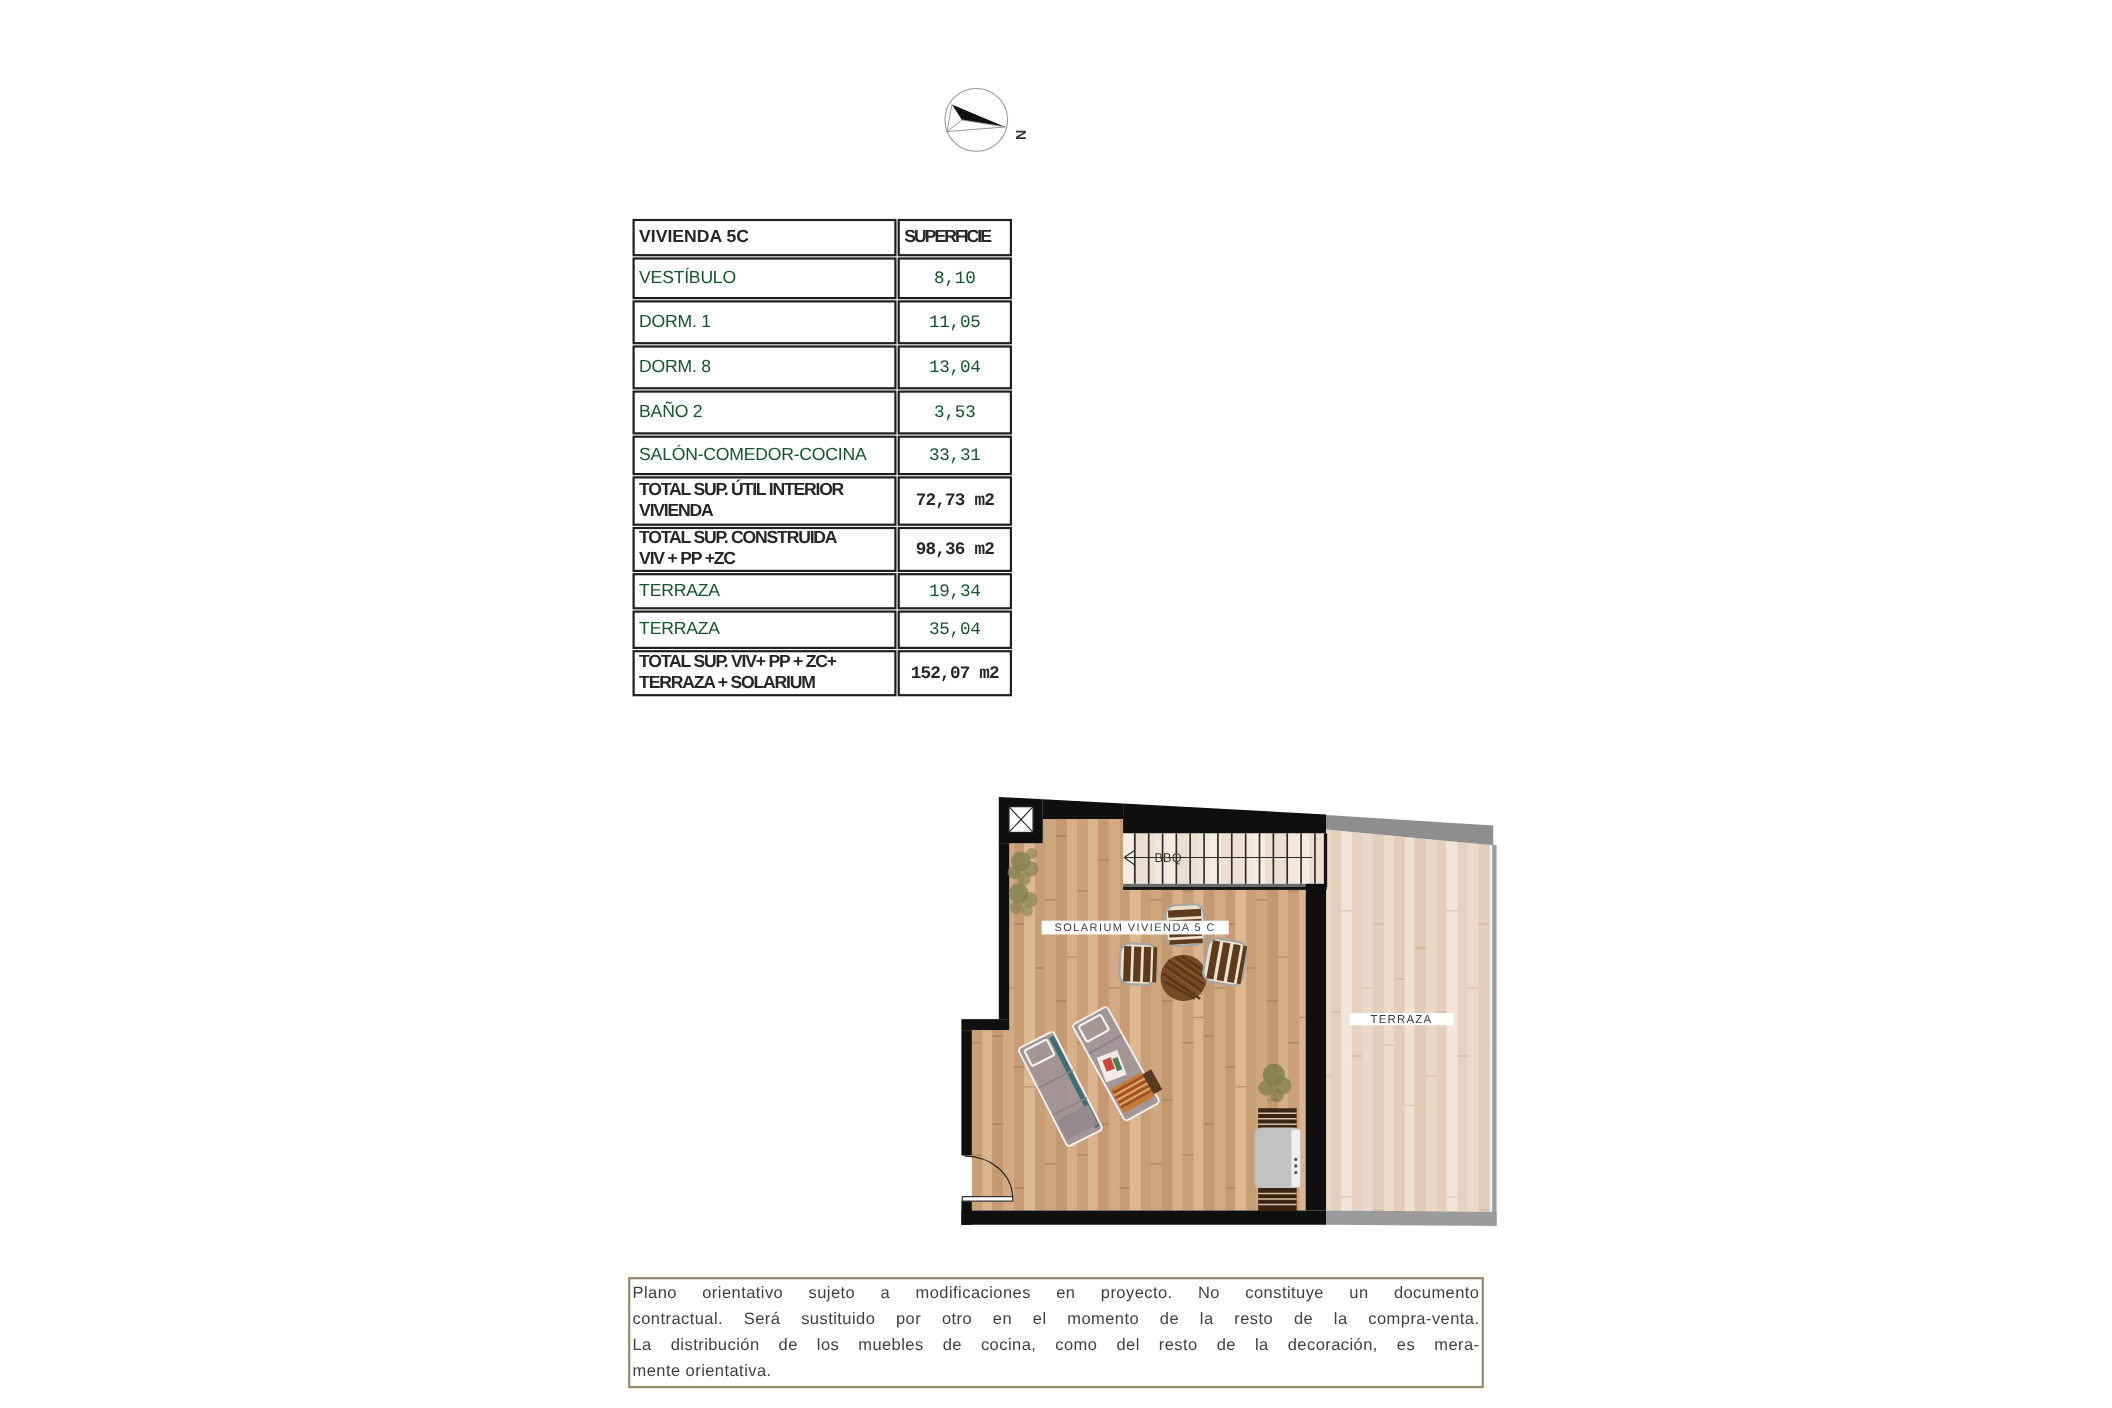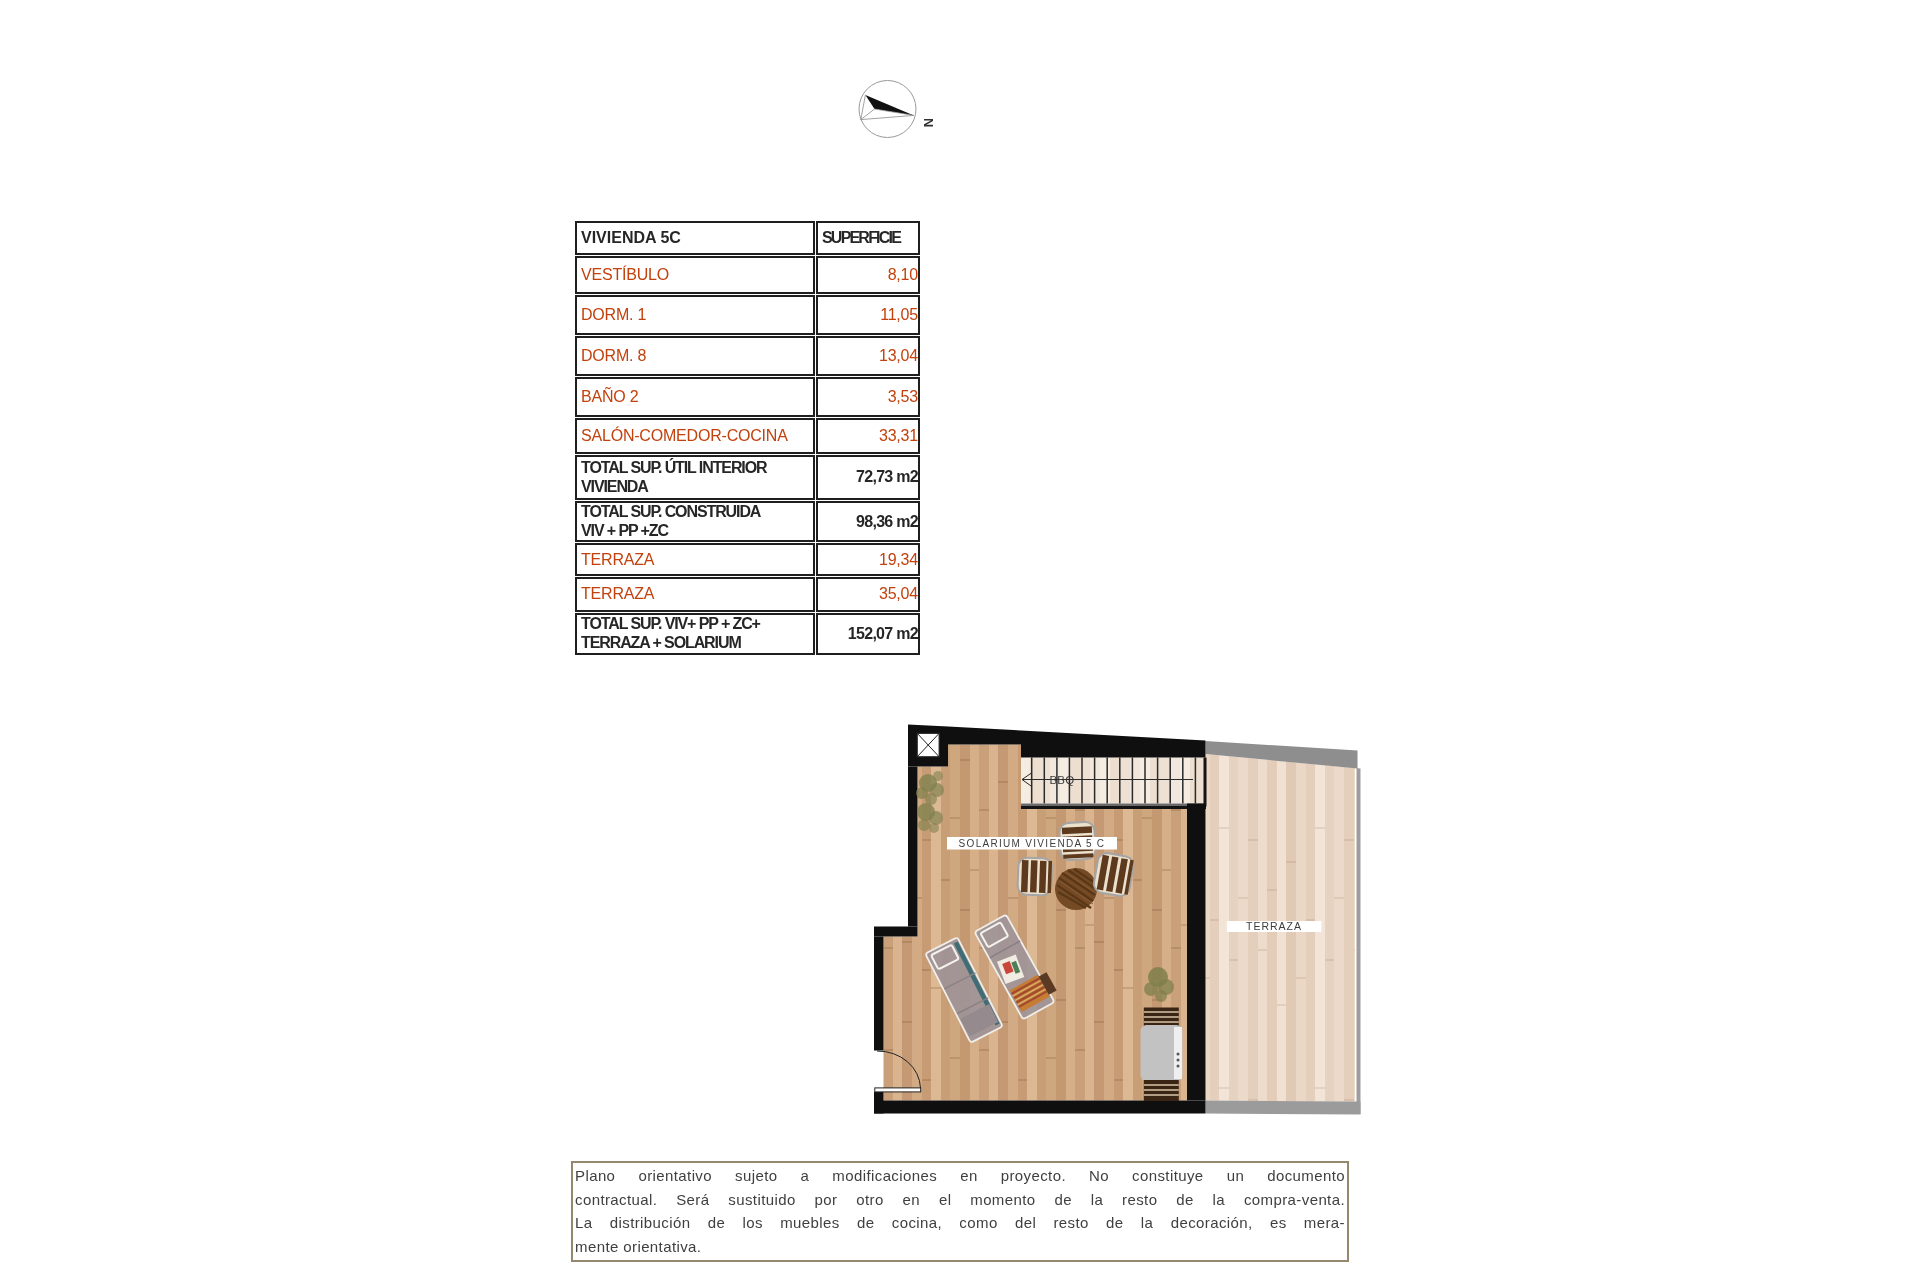--- a/index.html
+++ b/index.html
@@ -1,19 +1,19 @@
 <!DOCTYPE html>
 <html><head>
 <meta charset="utf-8">
 <style>
   html,body{margin:0;padding:0;background:#ffffff;}
   body{width:1920px;height:1280px;position:relative;font-family:"Liberation Sans",sans-serif;overflow:hidden;}
-  table.surf{position:absolute;left:574px;top:220px;border-collapse:separate;border-spacing:1px;}
-  table.surf td{border:2px solid #1f1f1f;vertical-align:middle;font-size:16px;letter-spacing:-0.2px;color:#c2410c;padding:0 0 0 4px;background:#fff;white-space:nowrap;}
-  table.surf td.num{text-align:right;padding:0;}
+  table.surf{position:absolute;left:574px;top:198px;border-collapse:separate;border-spacing:1px;}
+  table.surf td{border:2px solid #1f1f1f;vertical-align:middle;font-size:16px;letter-spacing:-0.2px;color:#14532d;padding:0 0 0 4px;background:#fff;white-space:nowrap;}
+  table.surf td.num{text-align:center;padding:0;font-family:Liberation Mono, monospace;}
   table.surf tr.b td{font-weight:bold;color:#262626;line-height:18.5px;letter-spacing:-1.1px;}
   table.surf tr.b td.num{letter-spacing:-0.7px;}
   .disc{position:absolute;left:571px;top:1161px;width:770px;height:95px;border:2px solid #94896c;font-size:15px;line-height:23.6px;color:#3f3f3f;padding:1px 2px;letter-spacing:0.4px;}
   .disc div.j{text-align:justify;text-align-last:justify;}
   svg text{font-family:"Liberation Sans",sans-serif;}
 </style>
 </head>
 <body>
 
 <table class="surf">

